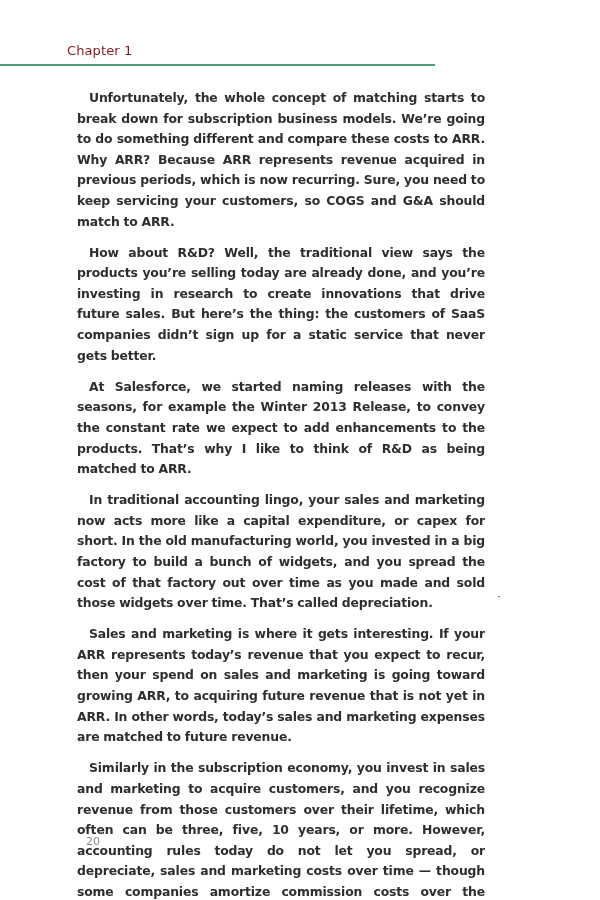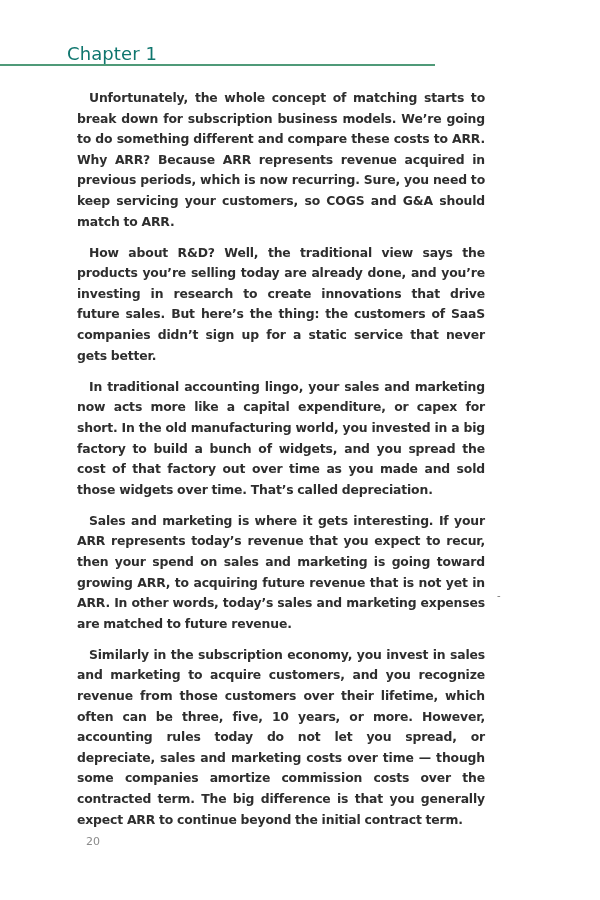--- a/index.html
+++ b/index.html
@@ -11,22 +11,22 @@
       width: 600px;
       height: 900px;
       position: relative;
       overflow: hidden;
       font-family: "DejaVu Sans", sans-serif;
     }
     .running-head {
       position: absolute;
       left: 67px;
       top: 43px;
-      font-size: 18px;
-      color: #0f766e;
+      font-size: 13px;
+      color: #7f1d1d;
       letter-spacing: 0.1px;
     }
     .head-rule {
       position: absolute;
       left: 0;
       top: 64px;
       width: 435px;
       height: 2px;
       background: #4f9a78;
     }
@@ -65,20 +65,21 @@
   </style>
 </head>
 <body>
 
 <div class="running-head">Chapter 1</div>
 <div class="head-rule"></div>
 
 <div class="body-text">
   <p>Unfortunately, the whole concept of matching starts to break down for subscription business models. We’re going to do something different and compare these costs to ARR. Why ARR? Because ARR represents revenue acquired in previous periods, which is now recurring. Sure, you need to keep servicing your customers, so COGS and G&amp;A should match to ARR.</p>
   <p>How about R&amp;D? Well, the traditional view says the products you’re selling today are already done, and you’re investing in research to create innovations that drive future sales. But here’s the thing: the customers of SaaS companies didn’t sign up for a static service that never gets better.</p>
+  <p>At Salesforce, we started naming releases with the seasons, for example the Winter 2013 Release, to convey the constant rate we expect to add enhancements to the products. That’s why I like to think of R&amp;D as being matched to ARR.</p>
   <p>In traditional accounting lingo, your sales and marketing now acts more like a capital expenditure, or capex for short. In the old manufacturing world, you invested in a big factory to build a bunch of widgets, and you spread the cost of that factory out over time as you made and sold those widgets over time. That’s called depreciation.</p>
   <p>Sales and marketing is where it gets interesting. If your ARR represents today’s revenue that you expect to recur, then your spend on sales and marketing is going toward growing ARR, to acquiring future revenue that is not yet in ARR. In other words, today’s sales and marketing expenses are matched to future revenue.</p>
   <p>Similarly in the subscription economy, you invest in sales and marketing to acquire customers, and you recognize revenue from those customers over their lifetime, which often can be three, five, 10 years, or more. However, accounting rules today do not let you spread, or depreciate, sales and marketing costs over time — though some companies amortize commission costs over the contracted term. The big difference is that you generally expect ARR to continue beyond the initial contract term.</p>
 </div>
 
 <div class="stray-hyphen">-</div>
 
 <div class="page-number">20</div>
 
 </body></html>

